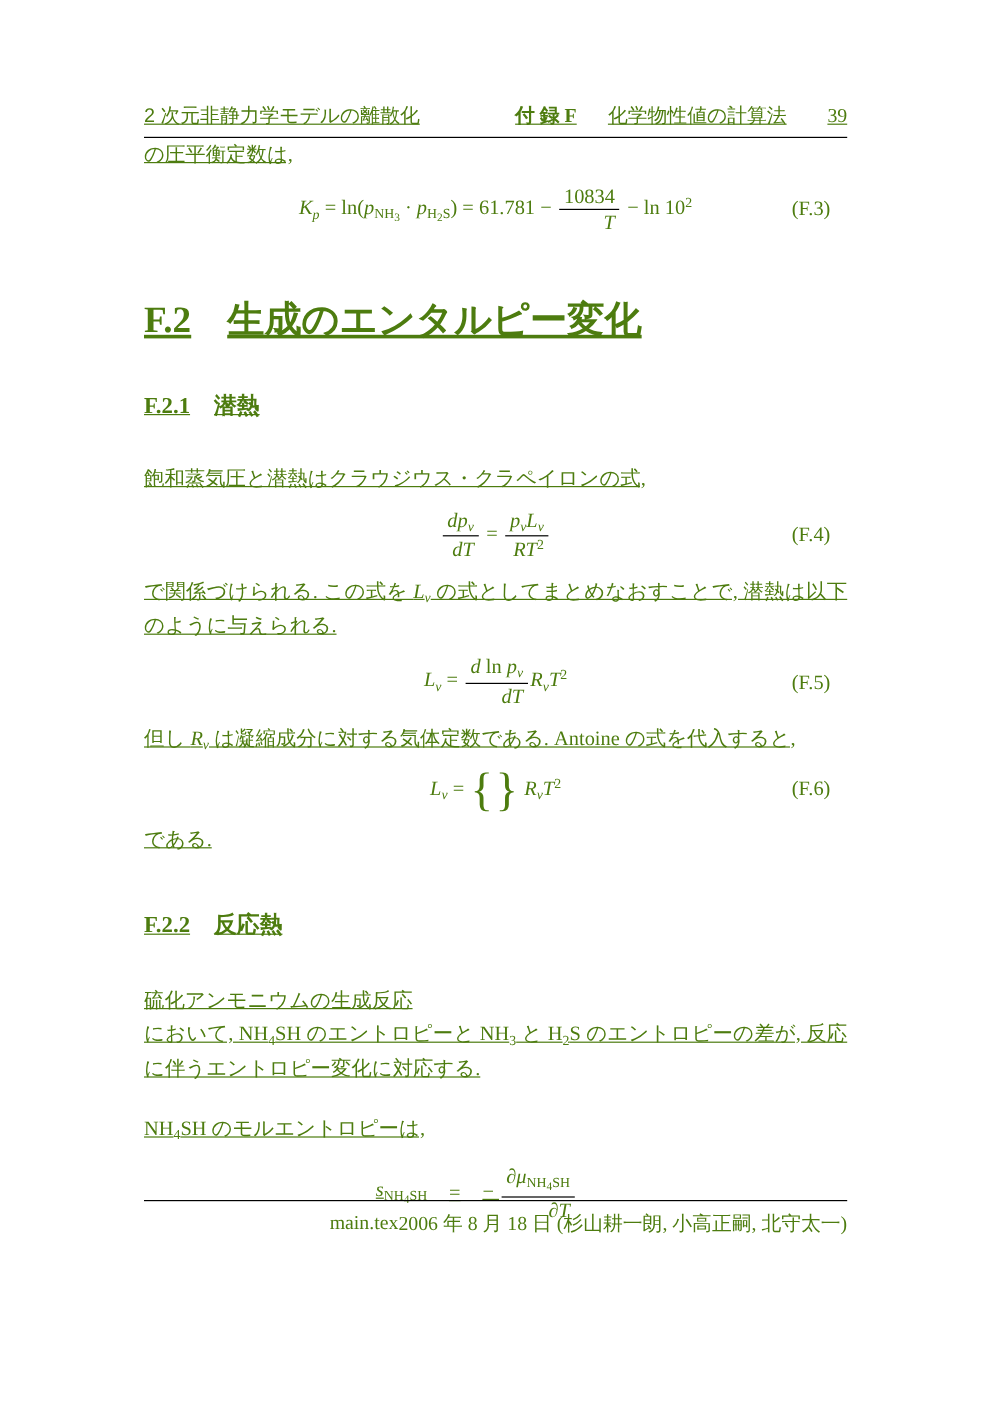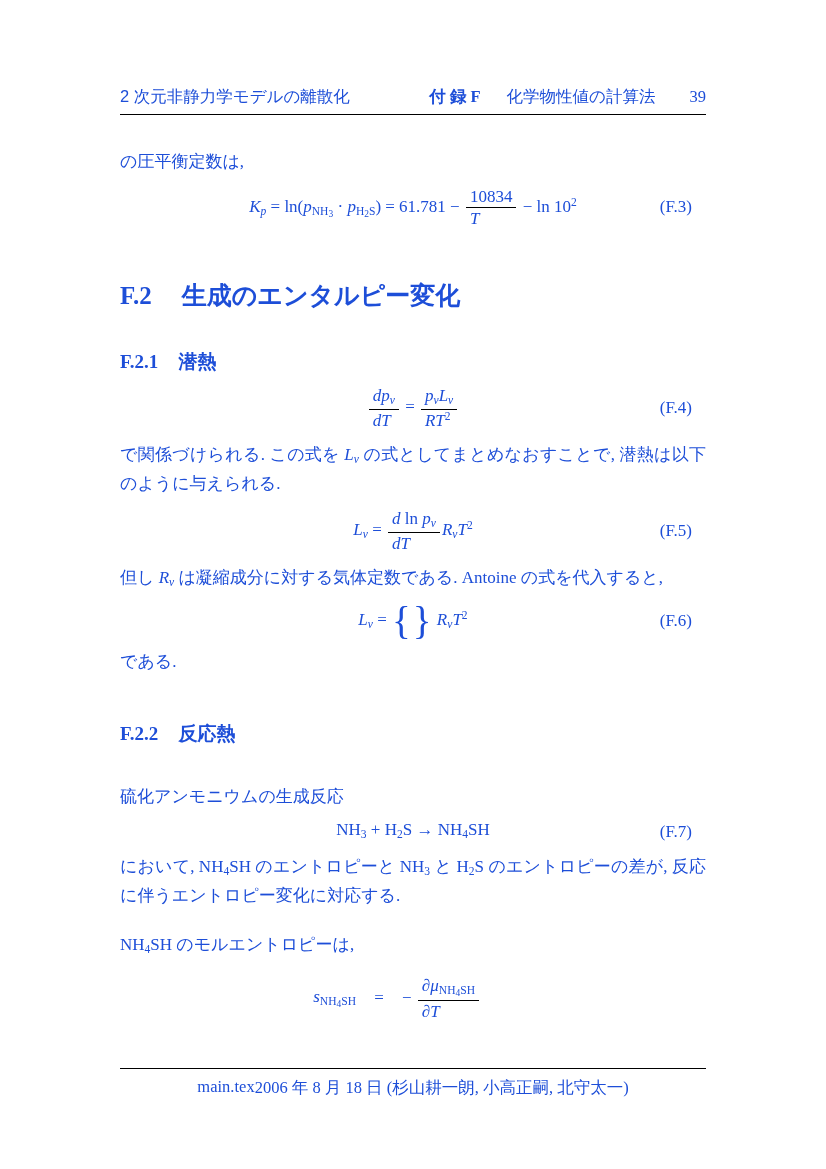--- a/index.html
+++ b/index.html
@@ -2,51 +2,52 @@
 <html><head>
 <meta charset="utf-8">
 <style>
   html, body { margin: 0; padding: 0; background: #ffffff; }
   .page {
     position: relative;
     width: 826px;
     height: 1169px;
     box-sizing: border-box;
     background: #ffffff;
-    color: #1d4ed8;
+    color: #4d7c0f;
     font-family: "Liberation Serif", "DejaVu Serif", serif;
     font-size: 17px;
     overflow: hidden;
+    text-decoration: underline;
   }
   .content { padding: 86px 120px 0 120px; }
 
   
   .pg-header {
     display: flex;
     align-items: baseline;
     border-bottom: 1.5px solid #000;
     padding-bottom: 6px;
     font-size: 16.5px;
     font-family: "Liberation Sans", "DejaVu Sans", sans-serif;
   }
   .pg-header .rh-left { flex: 1; }
   .pg-header .rh-appendix { font-family: "Liberation Serif", serif; font-weight: bold; margin-right: 26px; margin-left: 24px; }
   .pg-header .rh-title { margin-right: 34px; }
   .pg-header .rh-page { font-family: "Liberation Serif", serif; }
 
   
   .para { margin: 0; line-height: 1.62; text-align: justify; }
-  .mt-p1 { margin-top: 33px; }
+  .mt-p1 { }
   .mt-p3 { margin-top: 34px; }
   .mt-p6 { margin-top: 8px; }
   .mt-p7 { margin-top: 36px; }
   .mt-p9 { margin-top: 22px; }
 
   
-  .sec-h1 { margin: 50px 0 0 0; font-size: 25px; font-weight: bold; }
+  .sec-h1 { margin: 50px 0 0 0; font-size: 31px; font-weight: bold; }
   .sec-h2 { margin: 37px 0 0 0; font-size: 19px; font-weight: bold; }
   .sec-h2.b { margin-top: 45px; }
   .sec-num { font-family: "Liberation Serif", serif; }
   .sec-title { font-family: "Liberation Sans", "DejaVu Sans", sans-serif; }
   .sec-h1 .sec-title { margin-left: 30px; }
   .sec-h2 .sec-title { margin-left: 20px; }
 
   
   .eq {
     position: relative;
@@ -58,42 +59,42 @@
   .eq-label {
     position: absolute;
     right: 14px;
     top: 50%;
     transform: translateY(-50%);
   }
   i { font-family: "Liberation Serif", serif; font-style: italic; }
   sub { font-size: 0.68em; vertical-align: -0.3em; }
   sup { font-size: 0.68em; vertical-align: 0.5em; }
   sub sub { font-size: 0.82em; vertical-align: -0.25em; }
-  .frac { display: inline-block; vertical-align: middle; text-align: left; line-height: 1.25; margin: 0 2px; }
+  .frac { display: inline-block; vertical-align: middle; text-align: right; line-height: 1.25; margin: 0 2px; }
   .frac .n, .frac .d { display: block; padding: 0 4px; }
   .frac .d { border-top: 1px solid #000; }
   .big  { font-size: 2.3em; font-weight: 300; vertical-align: middle; line-height: 0.9; margin: 0 1px; }
 
   
   .align { position: relative; margin: 14px 0 0 0; }
   .align .row { display: flex; align-items: center; margin: 9px 0; line-height: 1.2; }
   .align .lhs { width: 236px; text-align: right; }
   .align .rel { width: 46px; text-align: center; }
   .align .rhs { flex: 1; text-align: left; }
 
   
   .pg-footer {
     position: absolute;
     left: 120px;
     right: 120px;
-    top: 1068px;
+    top: 1000px;
     border-top: 1.5px solid #000;
     padding-top: 8px;
     display: flex;
-    justify-content: center;
+    justify-content: flex-end;
     font-size: 16.5px;
   }
 </style>
 </head>
 <body>
 
 <div class="page">
   <div class="content">
 
     <div class="pg-header">
@@ -112,20 +113,21 @@
 
 
     <h1 class="sec-h1">
       <span class="sec-num">F.2</span><span class="sec-title">生成のエンタルピー変化</span>
     </h1>
 
     <h2 class="sec-h2">
       <span class="sec-num">F.2.1</span><span class="sec-title">潜熱</span>
     </h2>
 
+    <p class="para mt-p3">飽和蒸気圧と潜熱はクラウジウス・クラペイロンの式,</p>
 
     <div class="eq">
       <span class="eq-body"><span class="frac"><span class="n"><i>dp</i><sub><i>v</i></sub></span><span class="d"><i>dT</i></span></span> = <span class="frac"><span class="n"><i>p</i><sub><i>v</i></sub><i>L</i><sub><i>v</i></sub></span><span class="d"><i>RT</i><sup>2</sup></span></span></span>
       <span class="eq-label">(F.4)</span>
     </div>
 
     <p class="para">で関係づけられる. この式を <i>L</i><sub><i>v</i></sub> の式としてまとめなおすことで, 潜熱は以下のように与えられる.</p>
 
     <div class="eq">
       <span class="eq-body"><i>L</i><sub><i>v</i></sub> = <span class="frac"><span class="n"><i>d</i> ln <i>p</i><sub><i>v</i></sub></span><span class="d"><i>dT</i></span></span><i>R</i><sub><i>v</i></sub><i>T</i><sup>2</sup></span>
@@ -140,24 +142,20 @@
     </div>
 
     <p class="para mt-p6">である.</p>
 
     <h2 class="sec-h2 b">
       <span class="sec-num">F.2.2</span><span class="sec-title">反応熱</span>
     </h2>
 
     <p class="para mt-p7">硫化アンモニウムの生成反応</p>
 
-    <div class="eq">
-      <span class="eq-body">NH<sub>3</sub> + H<sub>2</sub>S → NH<sub>4</sub>SH</span>
-      <span class="eq-label">(F.7)</span>
-    </div>
 
     <p class="para">において, NH<sub>4</sub>SH のエントロピーと NH<sub>3</sub> と H<sub>2</sub>S のエントロピーの差が, 反応に伴うエントロピー変化に対応する.</p>
 
     <p class="para mt-p9">NH<sub>4</sub>SH のモルエントロピーは,</p>
 
     <div class="align">
       <div class="row">
         <span class="lhs"><i>s</i><sub>NH<sub>4</sub>SH</sub></span>
         <span class="rel">=</span>
         <span class="rhs">− <span class="frac"><span class="n">∂<i>μ</i><sub>NH<sub>4</sub>SH</sub></span><span class="d">∂<i>T</i></span></span></span>

